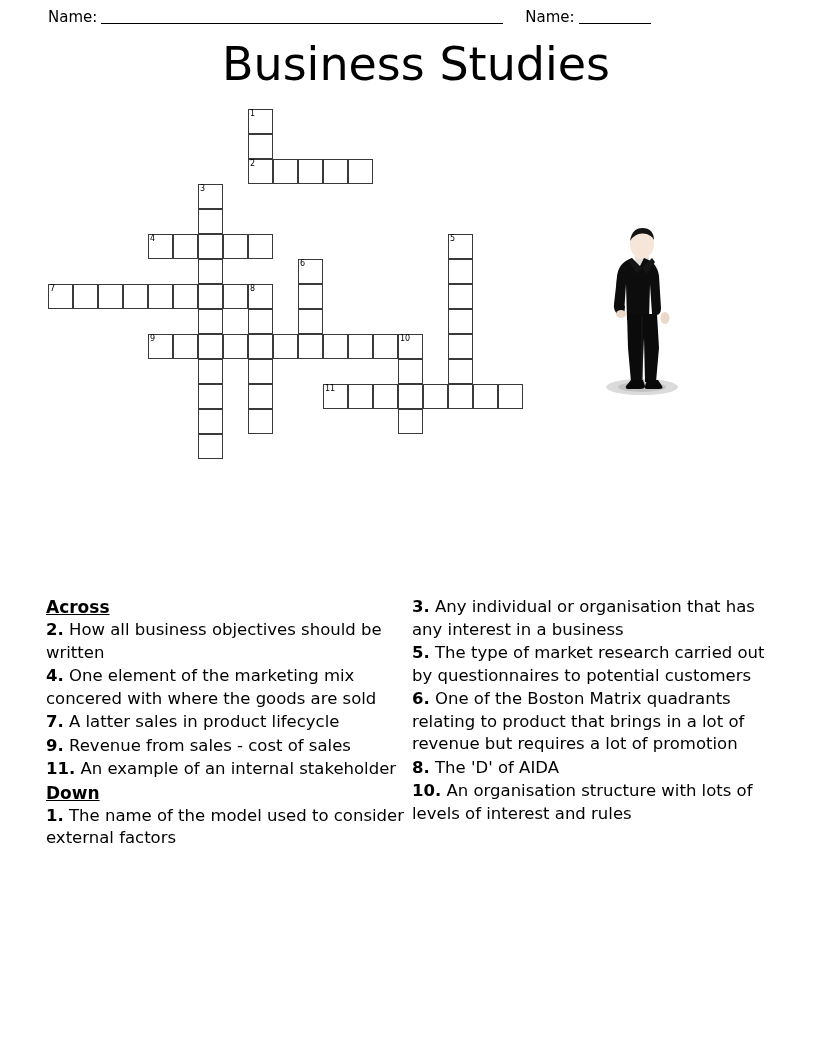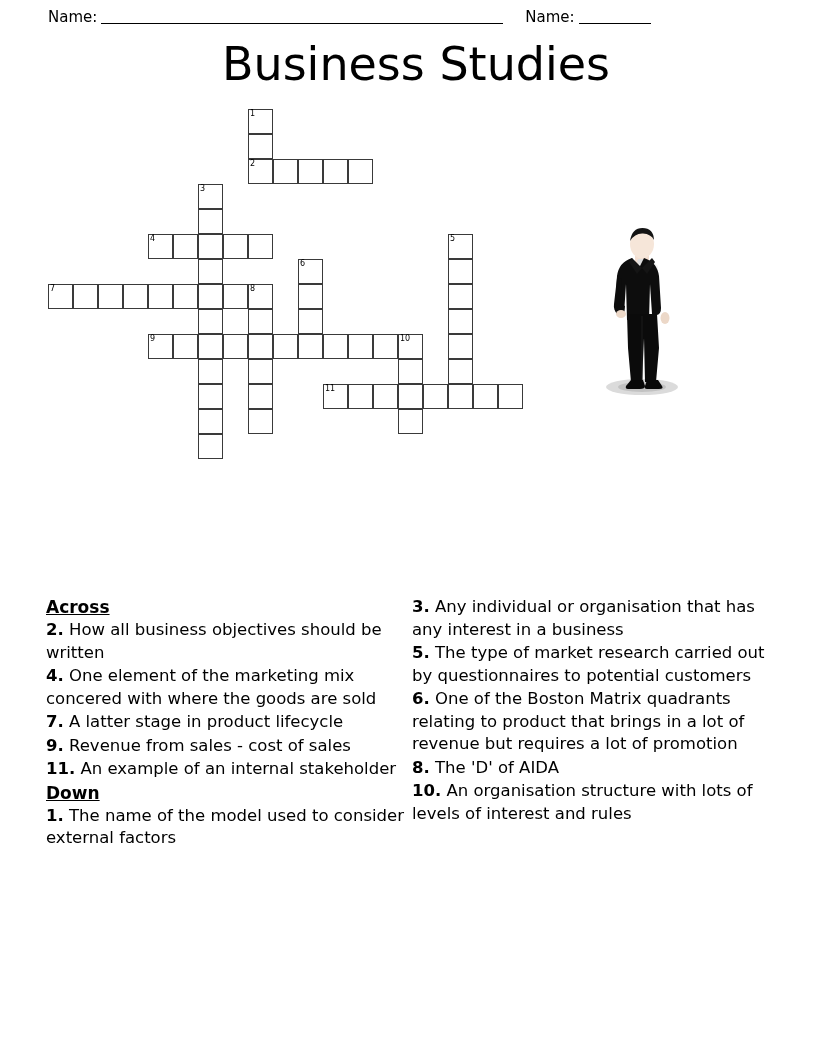--- a/index.html
+++ b/index.html
@@ -187,21 +187,21 @@
       <path d="M35 154 h12 l2 6 q0 3 -5 3 h-12 q-3 0 -2 -3 z" fill="#080808"></path>
       <path d="M51 154 h11 l4 6 q2 3 -3 3 h-12 q-3 0 -2 -3 z" fill="#080808"></path>
     </svg>
   </div>
 
   <div class="clues">
     <div class="col col-left" id="clue-col-left">
         <div class="sect">Across</div>
         <div class="clue"><b>2.</b><span> How all business objectives should be written</span></div>
         <div class="clue"><b>4.</b><span> One element of the marketing mix concered with where the goods are sold</span></div>
-        <div class="clue"><b>7.</b><span> A latter stage in product lifecycle</span></div>
+        <div class="clue"><b>7.</b><span> A latter sales in product lifecycle</span></div>
         <div class="clue"><b>9.</b><span> Revenue from sales - cost of sales</span></div>
         <div class="clue"><b>11.</b><span> An example of an internal stakeholder</span></div>
         <div class="sect">Down</div>
         <div class="clue"><b>1.</b><span> The name of the model used to consider external factors</span></div>
       </div>
     <div class="col col-right" id="clue-col-right">
         <div class="clue"><b>3.</b><span> Any individual or organisation that has any interest in a business</span></div>
         <div class="clue"><b>5.</b><span> The type of market research carried out by questionnaires to potential customers</span></div>
         <div class="clue"><b>6.</b><span> One of the Boston Matrix quadrants relating to product that brings in a lot of revenue but requires a lot of promotion</span></div>
         <div class="clue"><b>8.</b><span> The 'D' of AIDA</span></div>

